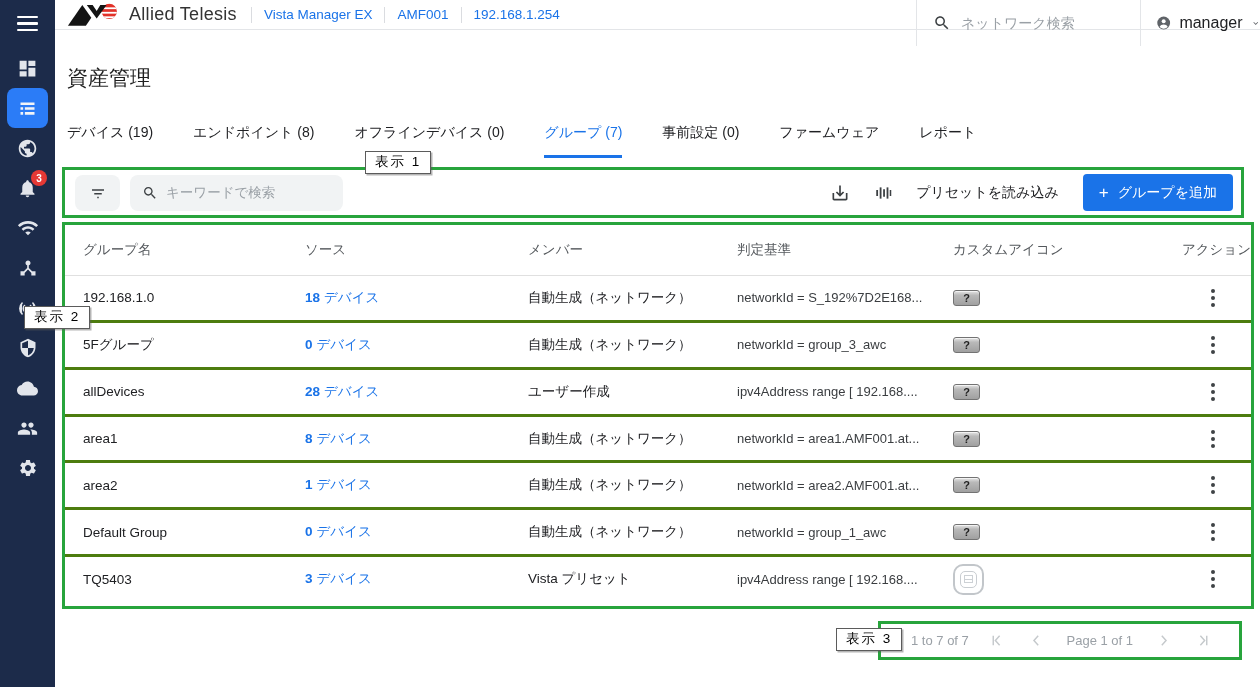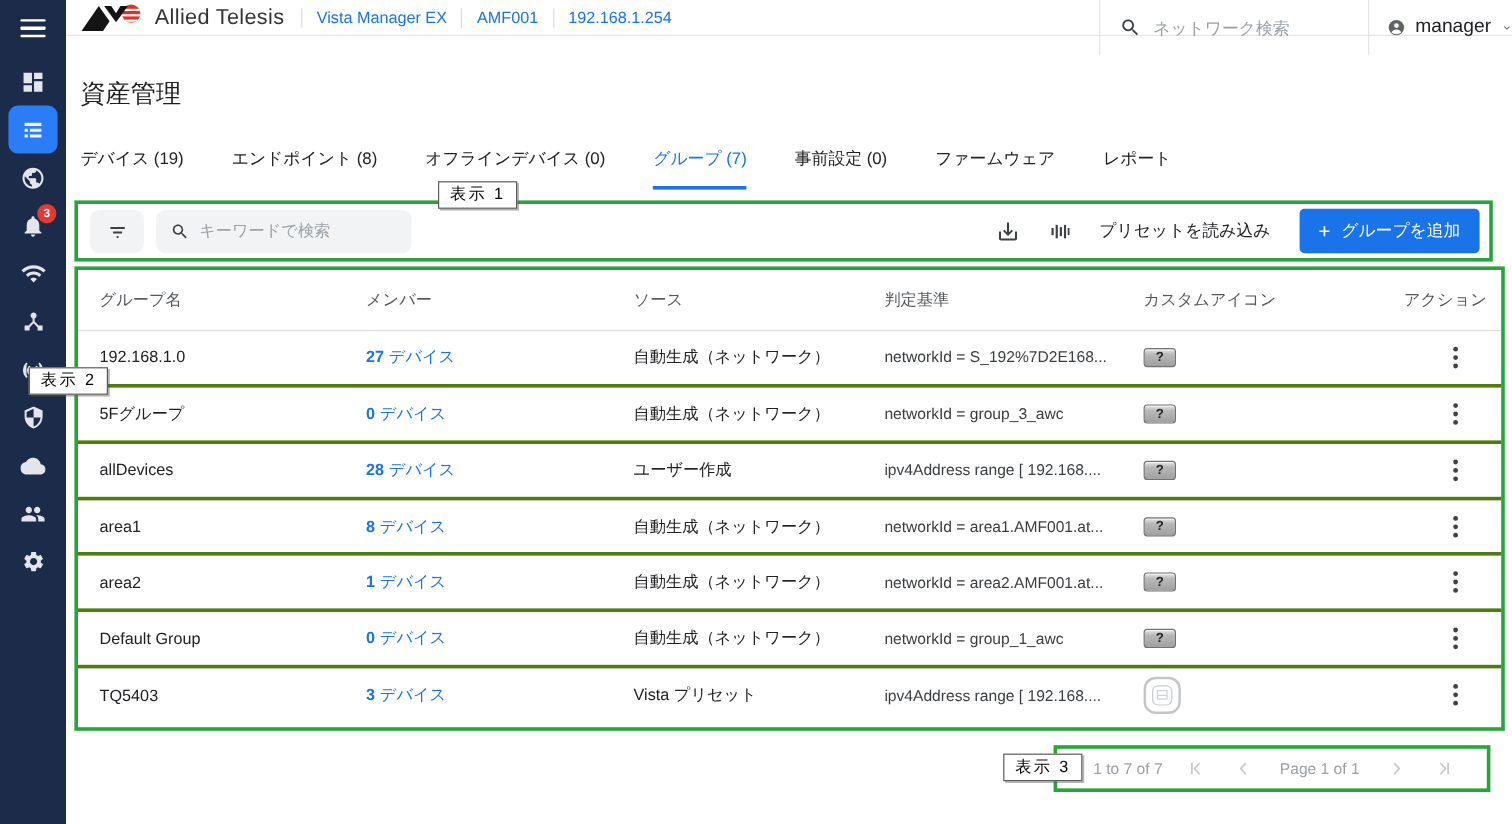--- a/index.html
+++ b/index.html
@@ -61,21 +61,21 @@
   .preset-link { font-size:14px; color:#202124; cursor:pointer; white-space:nowrap; }
   .add-btn { height:37px; background:#1a73e8; color:#fff; border:none; border-radius:4px; font-size:14px; padding:0 16px; display:flex; align-items:center; gap:9px; cursor:pointer; font-family:inherit; white-space:nowrap; }
   .add-btn .plus { font-size:17px; font-weight:400; line-height:1; }
 
   
   .grid-head, .grid-row {
     display:grid; grid-template-columns:222px 223px 209px 216px 200px 1fr;
     align-items:center; padding-left:18px;
   }
   .grid-head { height:51px; color:#54585c; font-size:13.5px; border-bottom:1px solid #e0e0e0; }
-  .grid-head .col-actions { text-align:right; padding-right:12px; }
+  .grid-head .col-actions { text-align:right; padding-right:0; }
   .tbody { display:flex; flex-direction:column; height:325px; }
   .grid-row { flex:1; font-size:13.5px; border-bottom:3px solid #4d7c0f; }
   .grid-row:last-child { border-bottom:none; }
   .member-link { color:#1a73e8; text-decoration:none; cursor:pointer; }
   .member-link b { font-weight:700; margin-right:4px; }
   .cell-criteria { font-size:13px; color:#3a3d40; }
   .icon-q { width:27px; height:16px; border:1px solid #737373; border-radius:3px;
     background:linear-gradient(180deg,#e6e6e6 0%,#b9b9b9 30%,#a0a0a0 100%);
     box-shadow:inset 0 1px 0 #f3f3f3;
     display:flex; align-items:center; justify-content:center;
@@ -254,31 +254,31 @@
     <button class="add-btn">
       <span class="plus">+</span>
       <span>グループを追加</span>
     </button>
   </div>
 </div>
 
 <div class="annot-box box2">
   <div class="grid-head">
     <span>グループ名</span>
+    <span>ソース</span>
     <span>メンバー</span>
-    <span>ソース</span>
     <span>判定基準</span>
     <span>カスタムアイコン</span>
     <span class="col-actions">アクション</span>
   </div>
   <div class="tbody">
 
     <div class="grid-row">
       <span>192.168.1.0</span>
-      <a class="member-link"><b>27</b><span>デバイス</span></a>
+      <a class="member-link"><b>18</b><span>デバイス</span></a>
       <span>自動生成（ネットワーク）</span>
       <span class="cell-criteria">networkId = S_192%7D2E168...</span>
       <span>
           <span class="icon-q">
             <span>?</span>
           </span>
         </span>
       <span class="cell-actions">
           <span class="more-btn">
             <i></i>

